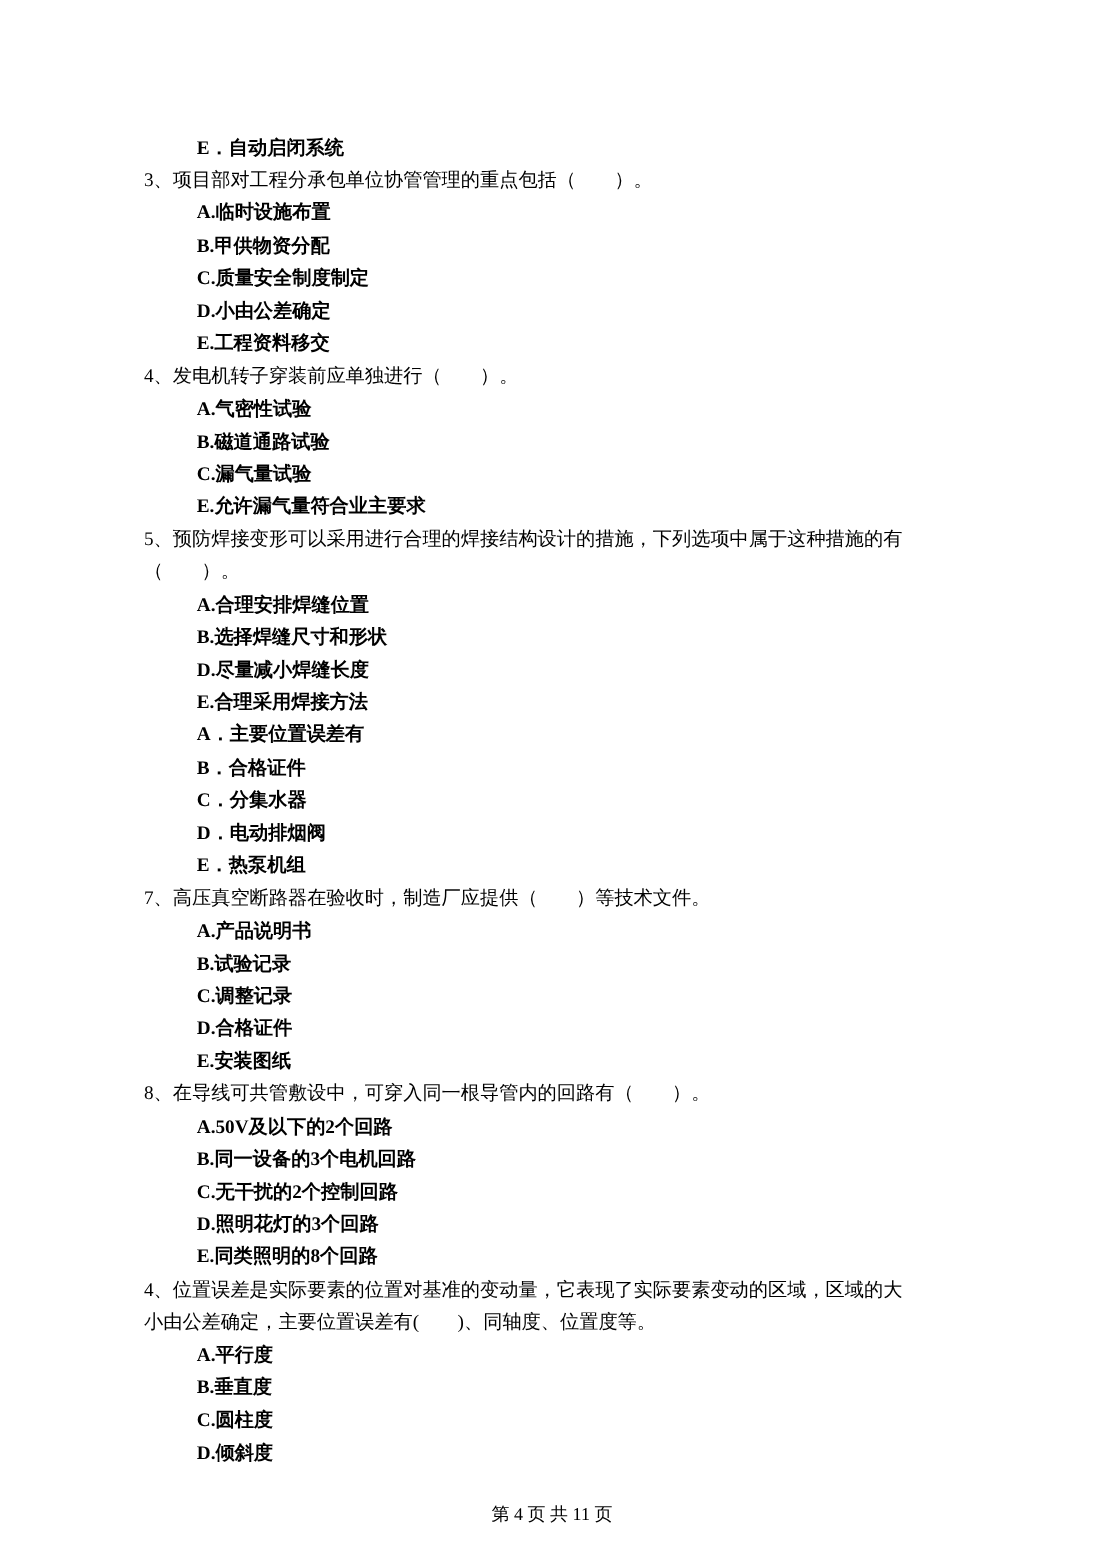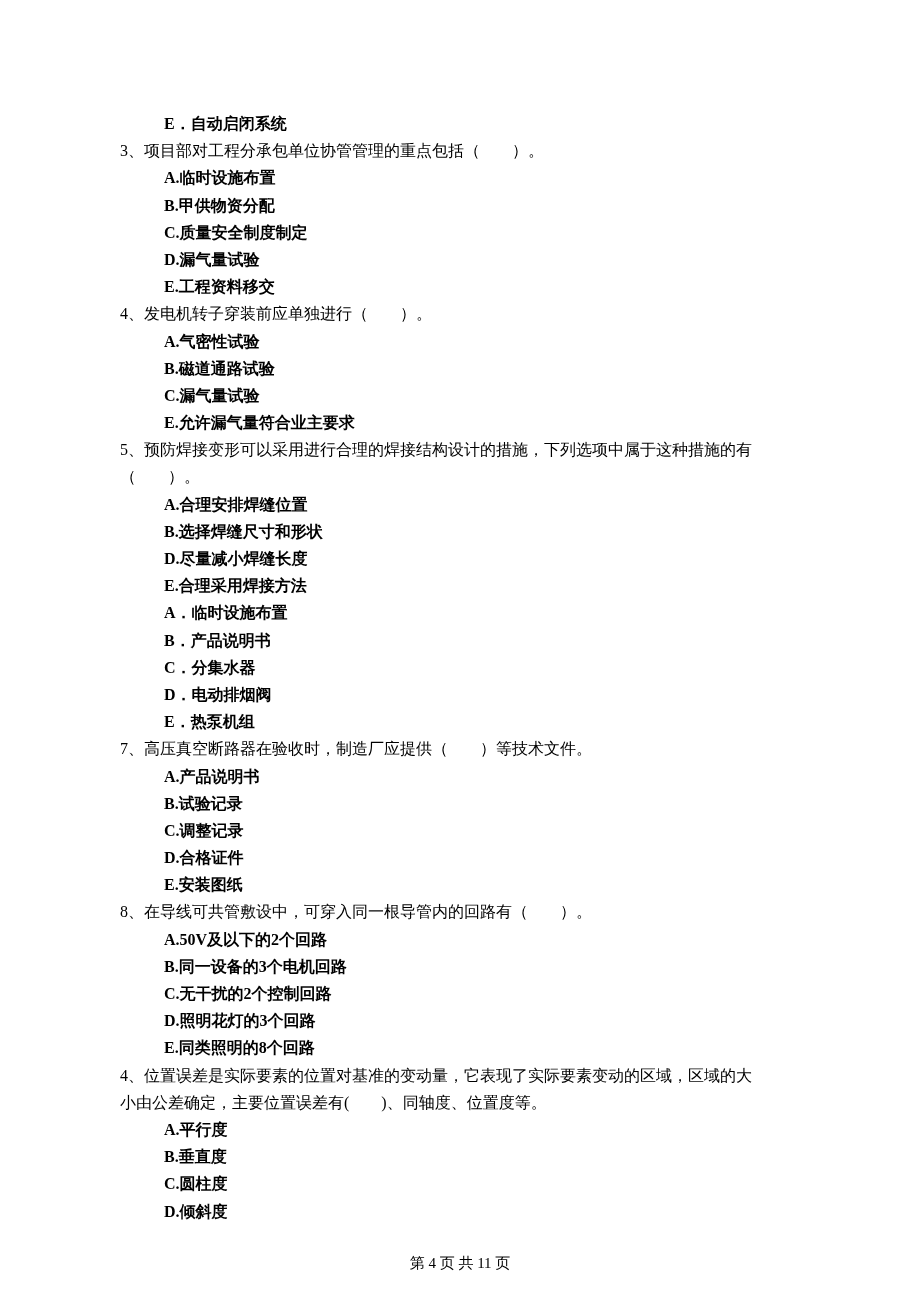--- a/index.html
+++ b/index.html
@@ -39,35 +39,35 @@
   </style>
 </head>
 <body>
 
 <div id="content">
     <div class="option-line">E．自动启闭系统</div>
     <div class="question-line">3、项目部对工程分承包单位协管管理的重点包括（　　）。</div>
     <div class="option-line">A.临时设施布置</div>
     <div class="option-line">B.甲供物资分配</div>
     <div class="option-line">C.质量安全制度制定</div>
-    <div class="option-line">D.漏气量试验</div>
+    <div class="option-line">D.小由公差确定</div>
     <div class="option-line">E.工程资料移交</div>
     <div class="question-line">4、发电机转子穿装前应单独进行（　　）。</div>
     <div class="option-line">A.气密性试验</div>
     <div class="option-line">B.磁道通路试验</div>
     <div class="option-line">C.漏气量试验</div>
     <div class="option-line">E.允许漏气量符合业主要求</div>
     <div class="question-line">5、预防焊接变形可以采用进行合理的焊接结构设计的措施，下列选项中属于这种措施的有</div>
     <div class="continuation-line">（　　）。</div>
     <div class="option-line">A.合理安排焊缝位置</div>
     <div class="option-line">B.选择焊缝尺寸和形状</div>
     <div class="option-line">D.尽量减小焊缝长度</div>
     <div class="option-line">E.合理采用焊接方法</div>
-    <div class="option-line">A．临时设施布置</div>
-    <div class="option-line">B．产品说明书</div>
+    <div class="option-line">A．主要位置误差有</div>
+    <div class="option-line">B．合格证件</div>
     <div class="option-line">C．分集水器</div>
     <div class="option-line">D．电动排烟阀</div>
     <div class="option-line">E．热泵机组</div>
     <div class="question-line">7、高压真空断路器在验收时，制造厂应提供（　　）等技术文件。</div>
     <div class="option-line">A.产品说明书</div>
     <div class="option-line">B.试验记录</div>
     <div class="option-line">C.调整记录</div>
     <div class="option-line">D.合格证件</div>
     <div class="option-line">E.安装图纸</div>
     <div class="question-line">8、在导线可共管敷设中，可穿入同一根导管内的回路有（　　）。</div>

